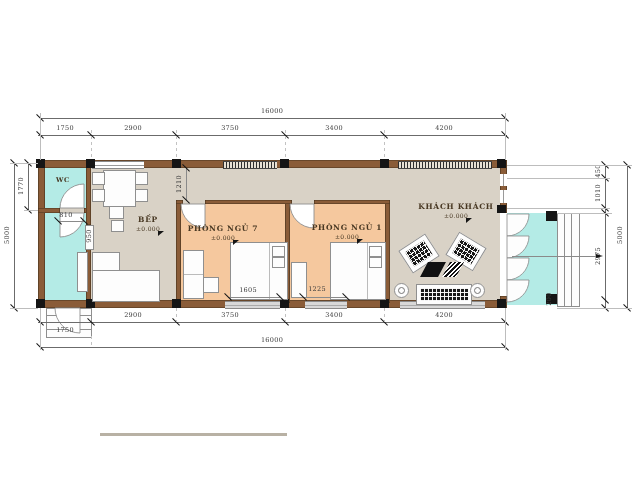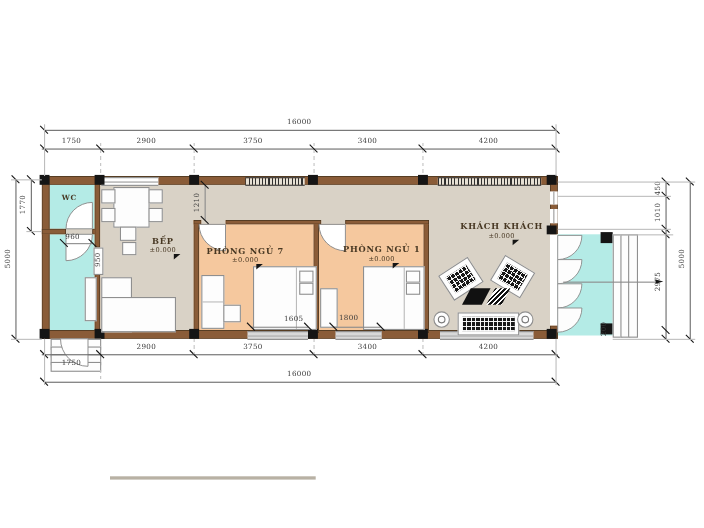--- a/index.html
+++ b/index.html
@@ -263,29 +263,29 @@
   <div class="arrow-r" style="left:596px;top:253.5px;"></div>
 
   <div class="ext" style="left:186px;top:168px;width:1px;height:32px;background:#8a8a8a;"></div>
   <div class="tick" style="left:186px;top:168px;"></div>
   <div class="tick" style="left:186px;top:200px;"></div>
   <span class="vdim" style="left:179px;top:184px;">1210</span>
 
   <div class="ext" style="left:58px;top:221px;width:26px;height:1px;background:#8a8a8a;"></div>
   <div class="tick" style="left:58px;top:221px;"></div>
   <div class="tick" style="left:84px;top:221px;"></div>
-  <span class="hdim" style="left:66px;top:215px;">960</span>
+  <span class="hdim" style="left:66px;top:215px;">810</span>
 
   <span class="vdim" style="left:89px;top:236px;">950</span>
 
   <div class="ext" style="left:228px;top:297px;width:52px;height:1px;background:#8a8a8a;"></div>
   <div class="tick" style="left:228px;top:297px;"></div>
   <div class="tick" style="left:280px;top:297px;"></div>
-  <span class="hdim" style="left:267px;top:290px;">1605</span>
+  <span class="hdim" style="left:248px;top:290px;">1605</span>
 
   <div class="ext" style="left:303px;top:297px;width:43px;height:1px;background:#8a8a8a;"></div>
   <div class="tick" style="left:303px;top:297px;"></div>
   <div class="tick" style="left:346px;top:297px;"></div>
-  <span class="hdim" style="left:317px;top:289px;">1800</span>
+  <span class="hdim" style="left:317px;top:289px;">1225</span>
 
   <div style="position:absolute;left:100px;top:433px;width:187px;height:2.5px;background:#b8b1a4;"></div>
 
 </div>
 
 </body></html>

